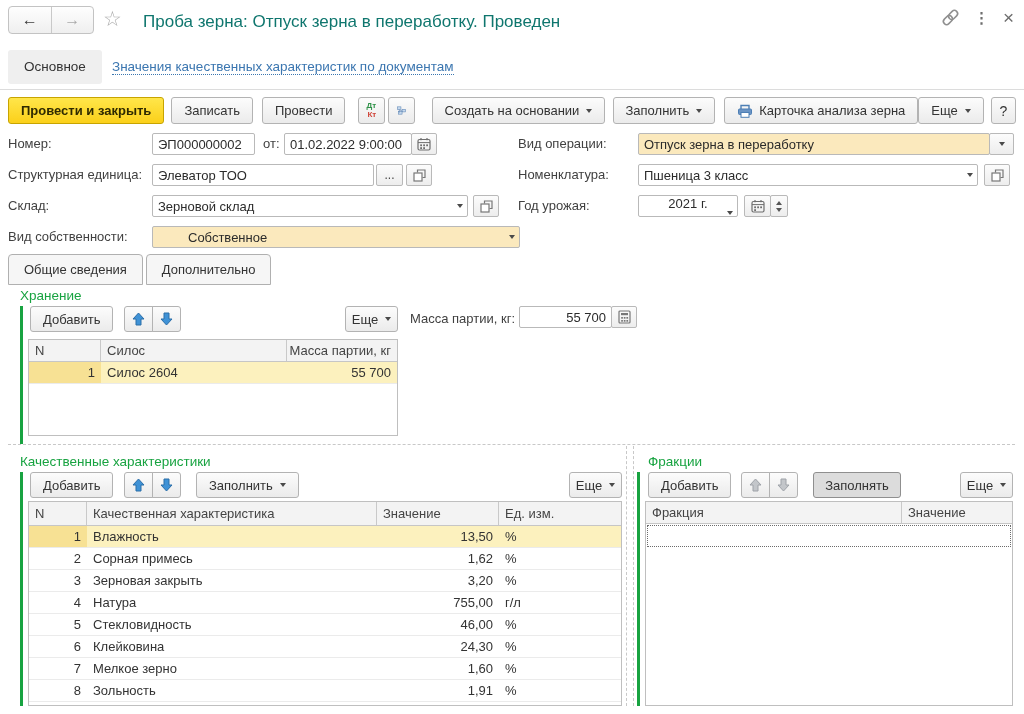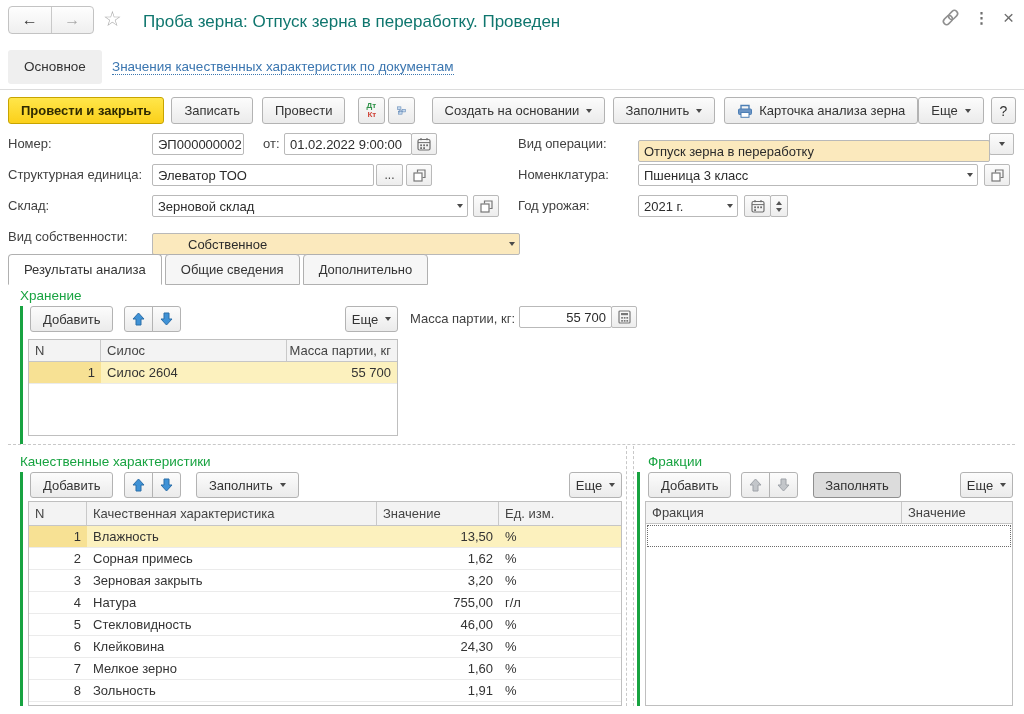--- a/index.html
+++ b/index.html
@@ -42,21 +42,21 @@
   .dtkt .dt{display:block; text-align:left; color:#2E9147;}
   .dtkt .kt{display:block; text-align:right; color:#D0453A;}
   .sp8{width:8px;} .sp10{width:10px;} .sp14{width:14px;} .sp4{width:4px;} .sp18{width:18px;}
   .toolbar .grow{flex:1;}
   .qbtn{width:28px; padding:0; font-size:14px;}
 
   
   .lbl{position:absolute; height:22px; line-height:22px; color:#414141; white-space:nowrap;}
   .fld{position:absolute; height:22px; border:1px solid #B9B9B9; border-radius:2px; background:#fff;
     display:flex; align-items:center; padding:0 5px; font-size:13px; color:#2B2B2B; overflow:hidden;}
-  .fld.yellow{background:var(--field-yellow);margin-top:7px;}
+  .fld.yellow{background:var(--field-yellow);}
   .fld .combo{margin-left:auto; align-self:stretch; display:flex; align-items:center; padding-left:6px; margin-right:-1px;}
   .fld .combo .caret{margin-left:0;}
   .sqbtn{position:absolute; height:22px; border:1px solid #B9B9B9; border-radius:2px;
     background:linear-gradient(#FCFCFC,#EDEDED); display:flex; align-items:center; justify-content:center; cursor:pointer; font-size:12px; color:#444;}
   .spinner{display:flex; flex-direction:column; align-items:center; justify-content:center; gap:3px;}
   .tri-up{width:0;height:0;border-left:3.5px solid transparent;border-right:3.5px solid transparent;border-bottom:4px solid #555;}
   .tri-dn{width:0;height:0;border-left:3.5px solid transparent;border-right:3.5px solid transparent;border-top:4px solid #555;}
 
   
   .tabstrip{position:absolute; left:8px; top:254px; display:flex;}
@@ -178,21 +178,21 @@
     <span class="grow"></span>
     <button class="btn">
       <span>Еще</span>
         <span class="caret"></span>
     </button>
     <span class="sp8"></span>
     <button class="btn qbtn">?</button>
   </div>
 
   <div class="lbl" style="left:8px; top:133px;">Номер:</div>
-  <div class="fld" style="left:152px; top:133px; width:92px;">ЭП000000002</div>
+  <div class="fld" style="left:152px; top:133px; width:103px;">ЭП000000002</div>
   <div class="lbl" style="left:263px; top:133px;">от:</div>
   <div class="fld" style="left:284px; top:133px; width:128px;">01.02.2022 9:00:00</div>
   <div class="sqbtn" style="left:411px; top:133px; width:26px;">
     <svg width="14" height="14" viewBox="0 0 14 14">
       <rect x="1" y="2.5" width="12" height="10.5" rx="1.5" fill="none" stroke="#6E6E6E" stroke-width="1.2"></rect>
       <line x1="1" y1="5.6" x2="13" y2="5.6" stroke="#6E6E6E"></line>
       <line x1="4" y1="1" x2="4" y2="3.2" stroke="#6E6E6E" stroke-width="1.2"></line>
       <line x1="10" y1="1" x2="10" y2="3.2" stroke="#6E6E6E" stroke-width="1.2"></line>
       <g fill="#6E6E6E">
           <rect x="3.2" y="7.4" width="1.8" height="1.8"></rect>
@@ -250,21 +250,21 @@
       </span>
   </div>
   <div class="sqbtn" style="left:984px; top:164px; width:26px;">
     <svg width="13" height="13" viewBox="0 0 13 13">
       <path d="M4.5 3.5 V1 H12 V8.5 H9.5" fill="none" stroke="#777" stroke-width="1.2"></path>
       <rect x="1" y="4" width="8" height="8" fill="#fff" stroke="#777" stroke-width="1.2"></rect>
     </svg>
   </div>
 
   <div class="lbl" style="left:518px; top:195px;">Год урожая:</div>
-  <div class="fld" style="left:638px; top:195px; width:100px;">
+  <div class="fld" style="left:638px; top:195px; width:100px;flex-direction:column;">
     <span>2021 г.</span>
     <span class="combo">
         <span class="caret"></span>
       </span>
   </div>
   <div class="sqbtn" style="left:744px; top:195px; width:27px;">
     <svg width="14" height="14" viewBox="0 0 14 14">
       <rect x="1" y="2.5" width="12" height="10.5" rx="1.5" fill="none" stroke="#6E6E6E" stroke-width="1.2"></rect>
       <line x1="1" y1="5.6" x2="13" y2="5.6" stroke="#6E6E6E"></line>
       <line x1="4" y1="1" x2="4" y2="3.2" stroke="#6E6E6E" stroke-width="1.2"></line>
@@ -276,21 +276,20 @@
           <rect x="3.2" y="10.2" width="1.8" height="1.8"></rect>
         </g>
     </svg>
   </div>
   <div class="sqbtn spinner" style="left:770px; top:195px; width:18px;">
     <span class="tri-up"></span>
     <span class="tri-dn"></span>
   </div>
 
   <div class="tabstrip">
-    <div class="ptab active">Результаты анализа</div>
     <div class="ptab">Общие сведения</div>
     <div class="ptab">Дополнительно</div>
   </div>
 
   <div class="gtitle" style="left:20px; top:288px;">Хранение</div>
   <div class="vbar" style="left:20px; top:306px; height:138px;"></div>
   <button class="btn gbtn" style="left:30px; top:306px;">Добавить</button>
   <div class="arrowgroup" style="left:124px; top:306px;">
     <div class="abtn">
       <svg width="13" height="14" viewBox="0 0 13 14">

